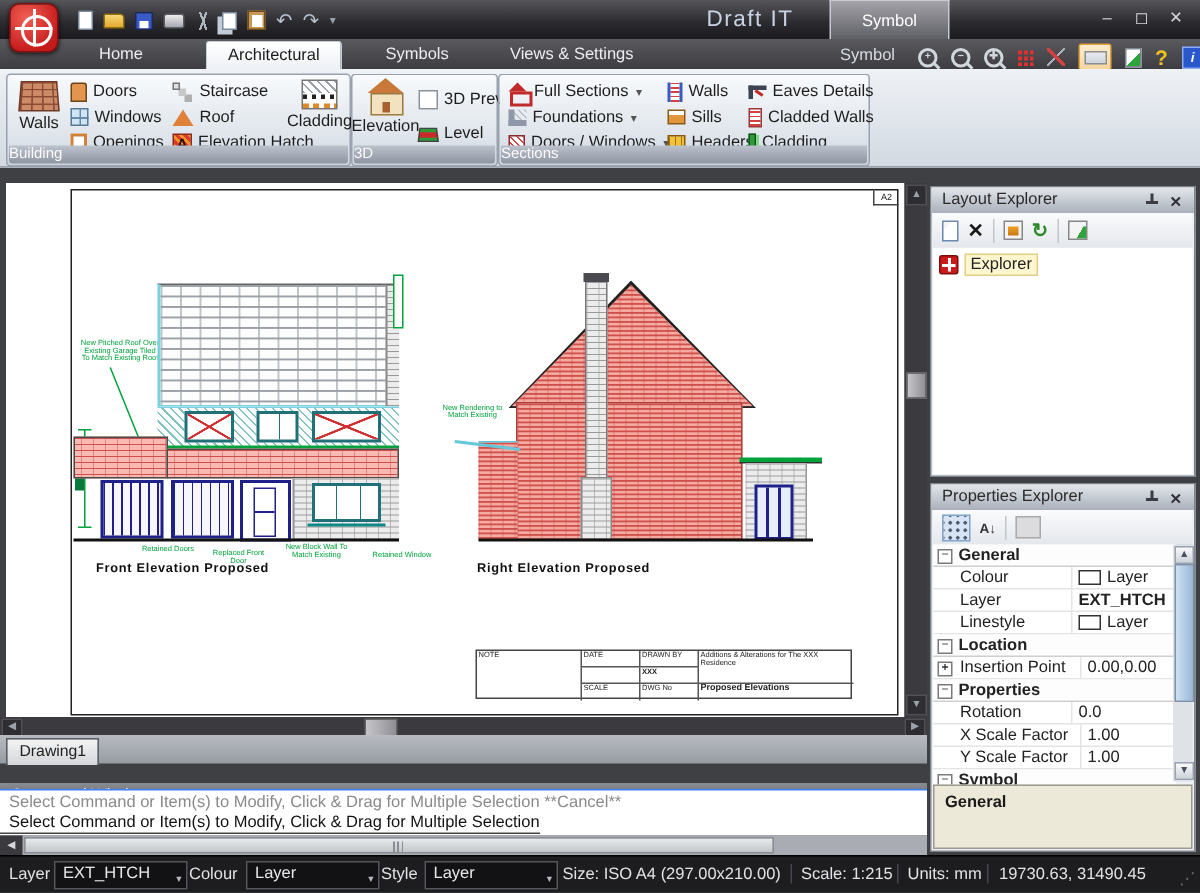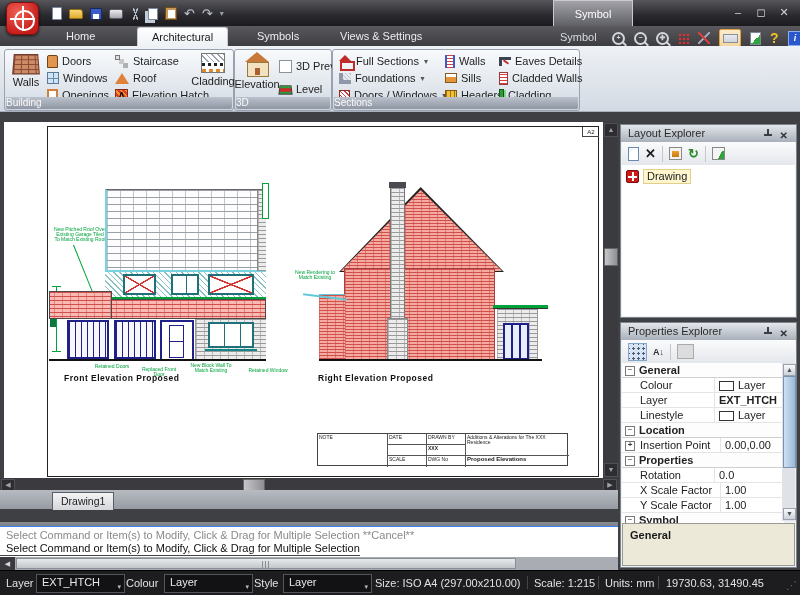--- a/index.html
+++ b/index.html
@@ -186,20 +186,21 @@
     <span class="ic ic-folder"></span>
     <span class="ic ic-save"></span>
     <span class="ic ic-print"></span>
     <span class="ic ic-cut"></span>
     <span class="ic ic-copy"></span>
     <span class="ic ic-paste"></span>
     <span class="arrowglyph">↶</span>
     <span class="arrowglyph">↷</span>
     <span class="ic-drop">▾</span>
   </div>
+  <div class="abs apptitle">Draft IT</div>
   <div class="abs ctxtab">Symbol</div>
   <div class="abs winbtn" style="left:730px;">–</div>
   <div class="abs winbtn" style="left:753px;">◻</div>
   <div class="abs winbtn" style="left:776px;">✕</div>
 
   <div class="abs tabrow"></div>
   <div class="abs rtab" style="left:52px;">Home</div>
   <div class="abs rtab active" style="left:137px;">Architectural</div>
   <div class="abs rtab" style="left:243px;">Symbols</div>
   <div class="abs rtab" style="left:326px;">Views &amp; Settings</div>
@@ -403,21 +404,21 @@
     <span class="arr" style="left:1px;bottom:1px;width:12px;height:12px;line-height:12px;">▼</span>
   </div>
 
   <div class="abs dsb" style="left:0;top:478px;width:618px;height:13px;">
     <span class="arr" style="left:1px;top:1px;width:12px;height:10px;line-height:10px;">◀</span>
     <span class="dthumb" style="left:243px;top:1px;width:20px;height:10px;"></span>
     <span class="arr" style="right:1px;top:1px;width:12px;height:10px;line-height:10px;">▶</span>
   </div>
 
   <div class="abs tabbar">
-    <div class="dtab" style="left:4px;margin-left:48px;">Drawing1</div>
+    <div class="dtab" style="left:4px;">Drawing1</div>
   </div>
 
   <div class="abs cwtitle" style="left:0;top:522px;width:618px;height:16px;">
     <span>Command Window</span>
     <span class="pin" style="position:absolute;right:26px;top:4px;"></span>
     <span class="px" style="position:absolute;right:10px;top:2px;">✕</span>
   </div>
   <div class="abs cwbody" style="left:0;top:526px;width:618px;height:31px;">
     <div class="cline1" style="padding:2px 0 0 6px;">Select Command or Item(s) to Modify, Click &amp; Drag for Multiple Selection  **Cancel**</div>
     <div class="cline2" style="padding:1px 0 1px 6px;border-bottom:1px solid #444;display:inline-block;">Select Command or Item(s) to Modify, Click &amp; Drag for Multiple Selection</div>
@@ -440,21 +441,21 @@
       <span class="ic-delx">✕</span>
       <span class="tsep"></span>
       <span class="ic ic-import"></span>
       <span class="ic-refresh">↻</span>
       <span class="tsep"></span>
       <span class="ic ic-export"></span>
     </div>
     <div class="abs" style="left:1px;right:1px;top:40px;bottom:1px;background:#fff;">
       <div style="display:flex;align-items:center;gap:4px;padding:4px 0 0 4px;">
         <span class="ic miniapp"></span>
-        <span class="selitem">Drawing</span>
+        <span class="selitem">Explorer</span>
       </div>
     </div>
   </div>
 
   <div class="abs panel" style="left:620px;top:322px;width:177px;height:246px;">
     <div class="ptitle">
       <span>Properties Explorer</span>
       <span class="pin" style="position:absolute;right:24px;top:4px;"></span>
       <span class="px" style="position:absolute;right:8px;top:2px;">✕</span>
     </div>

